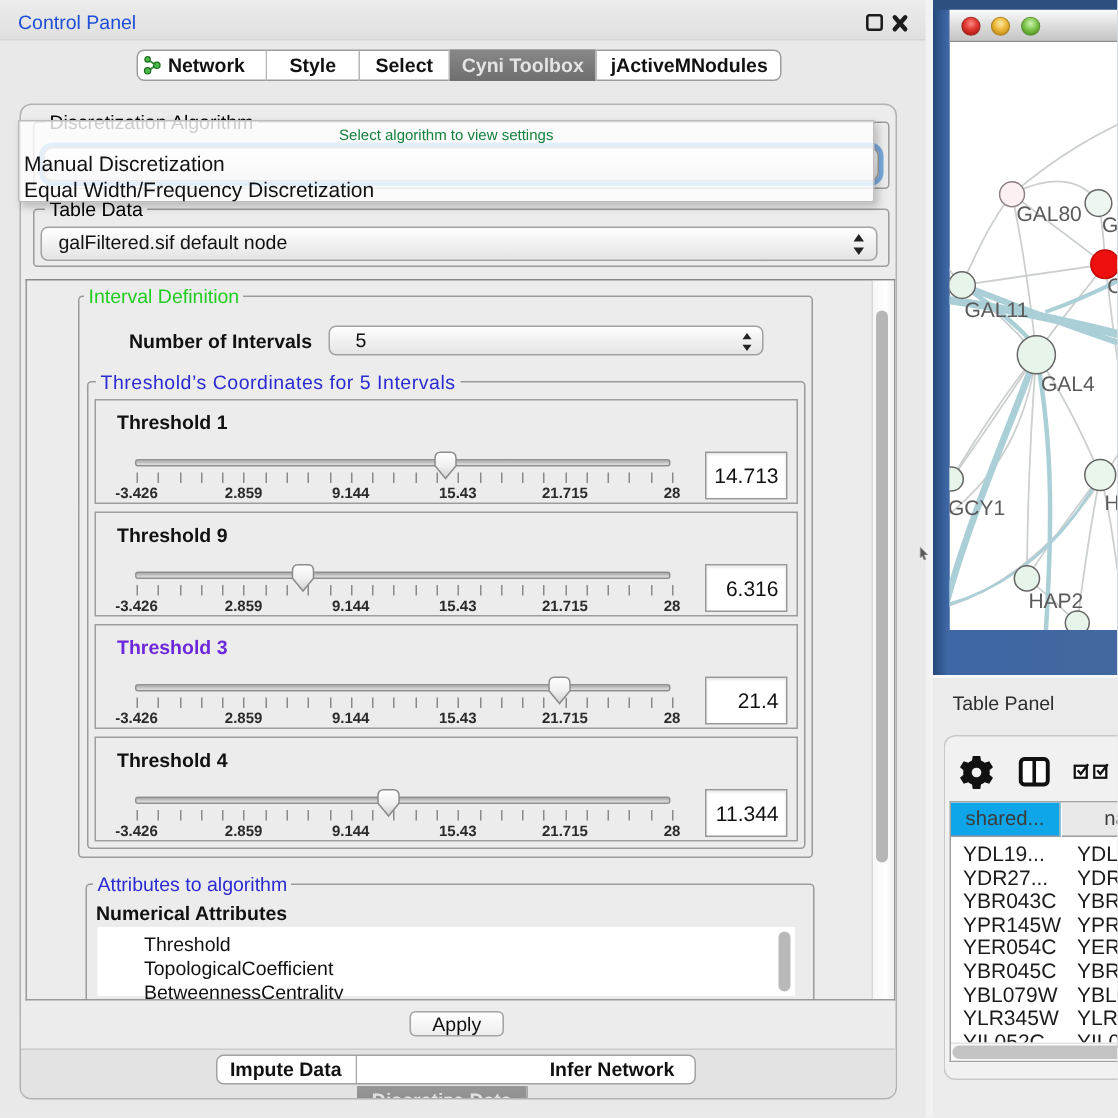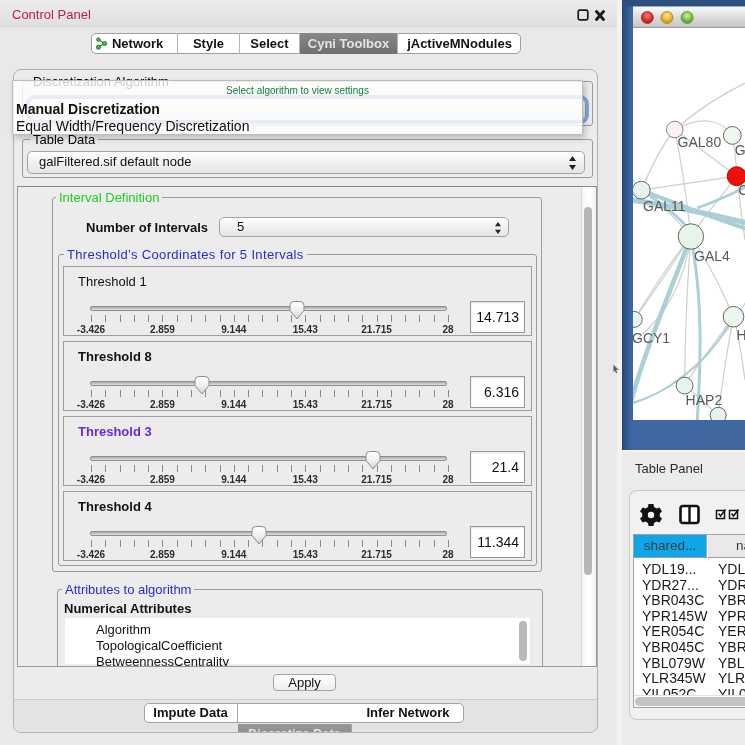--- a/index.html
+++ b/index.html
@@ -6,21 +6,21 @@
 body{position:relative;font-family:"Liberation Sans",sans-serif;background:#e9e9e9;overflow:hidden;}
 .a{position:absolute;}
 .grp{position:absolute;border:1px solid #9b9b9b;border-radius:3px;}
 .gt{position:absolute;top:-8px;font-size:13px;line-height:16px;background:#ececec;padding:0 3px;white-space:nowrap;}
 .fld{position:absolute;background:#fff;border:1px solid #979797;font-size:14px;color:#111;text-align:right;padding-right:5px;box-shadow:inset 0 1px 2px rgba(0,0,0,0.12);}
 .tick{position:absolute;width:1px;height:7px;background:#898989;}
 .tlab{position:absolute;font-size:10px;font-weight:bold;color:#2b2b2b;transform:translateX(-50%);white-space:nowrap;}
 .combo{position:absolute;border:1px solid #a2a2a2;border-radius:5px;background:linear-gradient(#ffffff,#f2f2f2 45%,#e4e4e4);font-size:13px;color:#111;}
 </style></head><body>
 <div class="a" style="left:0;top:0;width:622px;height:27px;background:linear-gradient(#ececec,#e0e0e0);border-bottom:1px solid #d6d6d6;"></div>
-<div class="a" style="left:12px;top:7px;font-size:13px;color:#be185d;">Control Panel</div>
+<div class="a" style="left:12px;top:7px;font-size:13px;color:#1d4ed8;">Control Panel</div>
 <svg class="a" style="left:576px;top:8px;" width="34" height="15" viewBox="0 0 34 15">
 <rect x="2.2" y="2.2" width="9.6" height="9.6" rx="1.5" fill="none" stroke="#1c1c1c" stroke-width="1.7"></rect>
 <path d="M20.5 3.5 L27.5 11.5 M27.5 3.5 L20.5 11.5" stroke="#1c1c1c" stroke-width="2.9" stroke-linecap="round"></path>
 </svg>
 <div class="a" style="left:91px;top:33px;width:430px;height:21px;border:1px solid #9e9e9e;border-radius:5px;background:#fff;"></div>
 <div class="a" style="left:91px;top:33px;width:87px;height:21px;color:#111;border-radius:5px 0 0 5px;border-right:1px solid #b5b5b5;font-size:13px;font-weight:bold;line-height:21px;text-align:center;">&nbsp;&nbsp;Network</div>
 <div class="a" style="left:178px;top:33px;width:62px;height:21px;color:#111;border-right:1px solid #b5b5b5;font-size:13px;font-weight:bold;line-height:21px;text-align:center;">Style</div>
 <div class="a" style="left:240px;top:33px;width:60px;height:21px;color:#111;border-right:1px solid #b5b5b5;font-size:13px;font-weight:bold;line-height:21px;text-align:center;">Select</div>
 <div class="a" style="left:300px;top:33px;width:98px;height:21px;background:linear-gradient(#888,#6f6f6f);color:#e4e4e4;border-right:1px solid #b5b5b5;font-size:13px;font-weight:bold;line-height:21px;text-align:center;">Cyni Toolbox</div>
 <div class="a" style="left:398px;top:33px;width:123px;height:21px;color:#111;border-radius:0 5px 5px 0;font-size:13px;font-weight:bold;line-height:21px;text-align:center;">jActiveMNodules</div>
@@ -52,21 +52,21 @@
 <div class="a" style="left:68px;top:33px;font-size:13px;font-weight:bold;color:#111;">Number of Intervals</div>
 <div class="combo" style="left:201px;top:30px;width:290px;height:20px;line-height:18px;padding-left:17px;">5
 <svg style="position:absolute;right:6px;top:3px;" width="8" height="14" viewBox="0 0 8 14">
 <path d="M4 1 L7 5.2 L1 5.2 Z" fill="#222"></path>
           <path d="M4 13 L7 8.8 L1 8.8 Z" fill="#222"></path>
         </svg></div>
 <div class="grp" style="left:40px;top:67px;width:479px;height:312px;">
         <span class="gt" style="left:5px;color:#2a2ad2;letter-spacing:0.35px;">Threshold’s Coordinates for 5 Intervals</span>
       </div>
 <div class="a" style="left:45px;top:79px;width:469px;height:70px;border:1px solid #9d9d9d;background:#ececec;">
-<div class="a" style="left:14px;top:7px;font-size:13px;font-weight:normal;color:#111;">Threshold 1</div>
+<div class="a" style="left:14px;top:7px;font-size:13px;font-weight:bold;color:#111;">Threshold 1</div>
 <div class="a" style="left:26px;top:39px;width:357px;height:5px;background:linear-gradient(#a6a6a6,#cdcdcd 60%,#dedede);border:1px solid #8f8f8f;border-radius:2px;"></div>
 <div class="tick" style="left:27.0px;top:48px;"></div>
         <div class="tick" style="left:41.3px;top:48px;"></div>
         <div class="tick" style="left:55.6px;top:48px;"></div>
         <div class="tick" style="left:69.8px;top:48px;"></div>
         <div class="tick" style="left:84.1px;top:48px;"></div>
         <div class="tick" style="left:98.4px;top:48px;"></div>
         <div class="tick" style="left:112.7px;top:48px;"></div>
         <div class="tick" style="left:127.0px;top:48px;"></div>
         <div class="tick" style="left:141.2px;top:48px;"></div>
@@ -99,21 +99,21 @@
               <stop offset="0" stop-color="#ffffff"></stop>
               <stop offset="0.55" stop-color="#eeeeee"></stop>
               <stop offset="1" stop-color="#d0d0d0"></stop>
             </linearGradient>
           </defs>
 <path d="M1 5.5 Q1 1.5 4.8 1.5 L11.2 1.5 Q15 1.5 15 5.5 L15 10.5 L8 19 L1 10.5 Z" fill="url(#th0)" stroke="#8b8b8b" stroke-width="1"></path>
         </svg>
 <div class="fld" style="left:406px;top:34px;width:55px;height:32px;line-height:30px;">14.713</div>
 </div>
 <div class="a" style="left:45px;top:154px;width:469px;height:70px;border:1px solid #9d9d9d;background:#ececec;">
-<div class="a" style="left:14px;top:7px;font-size:13px;font-weight:bold;color:#111;">Threshold 8</div>
+<div class="a" style="left:14px;top:7px;font-size:13px;font-weight:bold;color:#111;">Threshold 9</div>
 <div class="a" style="left:26px;top:39px;width:357px;height:5px;background:linear-gradient(#a6a6a6,#cdcdcd 60%,#dedede);border:1px solid #8f8f8f;border-radius:2px;"></div>
 <div class="tick" style="left:27.0px;top:48px;"></div>
         <div class="tick" style="left:41.3px;top:48px;"></div>
         <div class="tick" style="left:55.6px;top:48px;"></div>
         <div class="tick" style="left:69.8px;top:48px;"></div>
         <div class="tick" style="left:84.1px;top:48px;"></div>
         <div class="tick" style="left:98.4px;top:48px;"></div>
         <div class="tick" style="left:112.7px;top:48px;"></div>
         <div class="tick" style="left:127.0px;top:48px;"></div>
         <div class="tick" style="left:141.2px;top:48px;"></div>
@@ -244,36 +244,36 @@
           </defs>
 <path d="M1 5.5 Q1 1.5 4.8 1.5 L11.2 1.5 Q15 1.5 15 5.5 L15 10.5 L8 19 L1 10.5 Z" fill="url(#th3)" stroke="#8b8b8b" stroke-width="1"></path>
         </svg>
 <div class="fld" style="left:406px;top:34px;width:55px;height:32px;line-height:30px;">11.344</div>
 </div>
 <div class="grp" style="left:39px;top:402px;width:486px;height:120px;">
         <span class="gt" style="left:4px;color:#2a2ad2;">Attributes to algorithm</span>
       </div>
 <div class="a" style="left:46px;top:414px;font-size:13px;font-weight:bold;color:#111;">Numerical Attributes</div>
 <div class="a" style="left:47px;top:431px;width:465px;height:46px;background:#fff;">
-<div class="a" style="left:31px;top:4px;font-size:13px;color:#111;">Algorithm</div>
+<div class="a" style="left:31px;top:4px;font-size:13px;color:#111;">Threshold</div>
 <div class="a" style="left:31px;top:20px;font-size:13px;color:#111;">TopologicalCoefficient</div>
 <div class="a" style="left:31px;top:36px;font-size:13px;color:#111;">BetweennessCentrality</div>
 <div class="a" style="right:3px;top:3px;width:8px;height:40px;background:#b9b9b9;border-radius:4px;"></div>
 </div>
 </div>
 <div class="a" style="left:259px;top:604px;width:63px;height:17px;border:1px solid #a3a3a3;border-radius:4px;background:linear-gradient(#fff,#ededed);font-size:13px;line-height:16px;text-align:center;color:#111;">Apply</div>
 <div class="a" style="left:0;top:629px;width:585px;height:35px;background:#e3e3e3;border-top:1px solid #cbcbcb;"></div>
 <div class="a" style="left:130px;top:633px;width:320px;height:20px;border:1px solid #a2a2a2;border-radius:5px;background:#fff;"></div>
 <div class="a" style="left:130px;top:633px;width:94px;height:20px;color:#111;border-radius:5px 0 0 5px;border-right:1px solid #a5a5a5;font-size:13px;font-weight:bold;line-height:20px;text-align:center;">Impute Data</div>
 <div class="a" style="left:224px;top:654px;width:114px;height:20px;background:linear-gradient(#979797,#868686);color:#e2e2e2;border-right:1px solid #a5a5a5;font-size:13px;font-weight:bold;line-height:20px;text-align:center;">Discretize Data</div>
 <div class="a" style="left:338px;top:633px;width:112px;height:20px;color:#111;border-radius:0 5px 5px 0;font-size:13px;font-weight:bold;line-height:20px;text-align:center;">Infer Network</div>
 </div>
 <div class="a" style="left:12px;top:80px;width:571px;height:55px;background:rgba(255,255,255,0.8);border:1px solid #bcbcbc;border-radius:0 0 2px 2px;box-shadow:2px 3px 6px rgba(0,0,0,0.22);z-index:50;">
 <div class="a" style="left:0;top:4px;width:100%;text-align:center;font-size:10px;color:#15803d;">Select algorithm to view settings</div>
-<div class="a" style="left:3px;top:20px;font-size:14px;font-weight:bold;color:#111;">Manual Discretization</div>
+<div class="a" style="left:3px;top:20px;font-size:14px;font-weight:normal;color:#111;">Manual Discretization</div>
 <div class="a" style="left:3px;top:37px;font-size:14px;color:#111;">Equal Width/Frequency Discretization</div>
 </div>
 <div class="a" style="left:617px;top:0;width:5px;height:745px;background:#f2f2f2;"></div>
 <svg class="a" style="left:612px;top:364px;z-index:60;" width="8" height="10" viewBox="0 0 8 10">
 <path d="M1.5 0.8 L6.5 5.8 L4 6 L5.3 8.8 L4.1 9.3 L2.8 6.6 L1.5 8 Z" fill="#5a5a5a" stroke="#999" stroke-width="0.4"></path>
   </svg>
 <svg class="a" style="left:622px;top:0;" width="123" height="450" viewBox="0 0 123 450">
 <defs>
 <linearGradient id="tb" x1="0" y1="0" x2="0" y2="1">
         <stop offset="0" stop-color="#fbfbfb"></stop>

